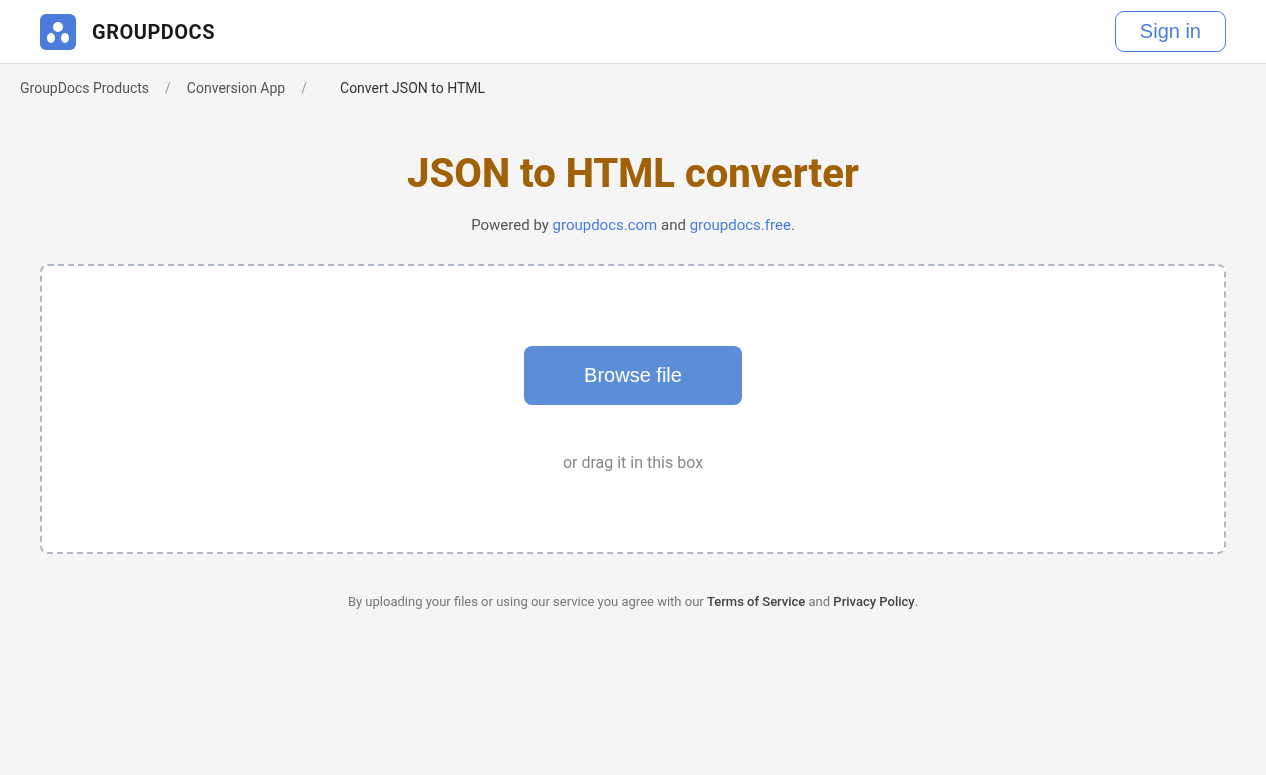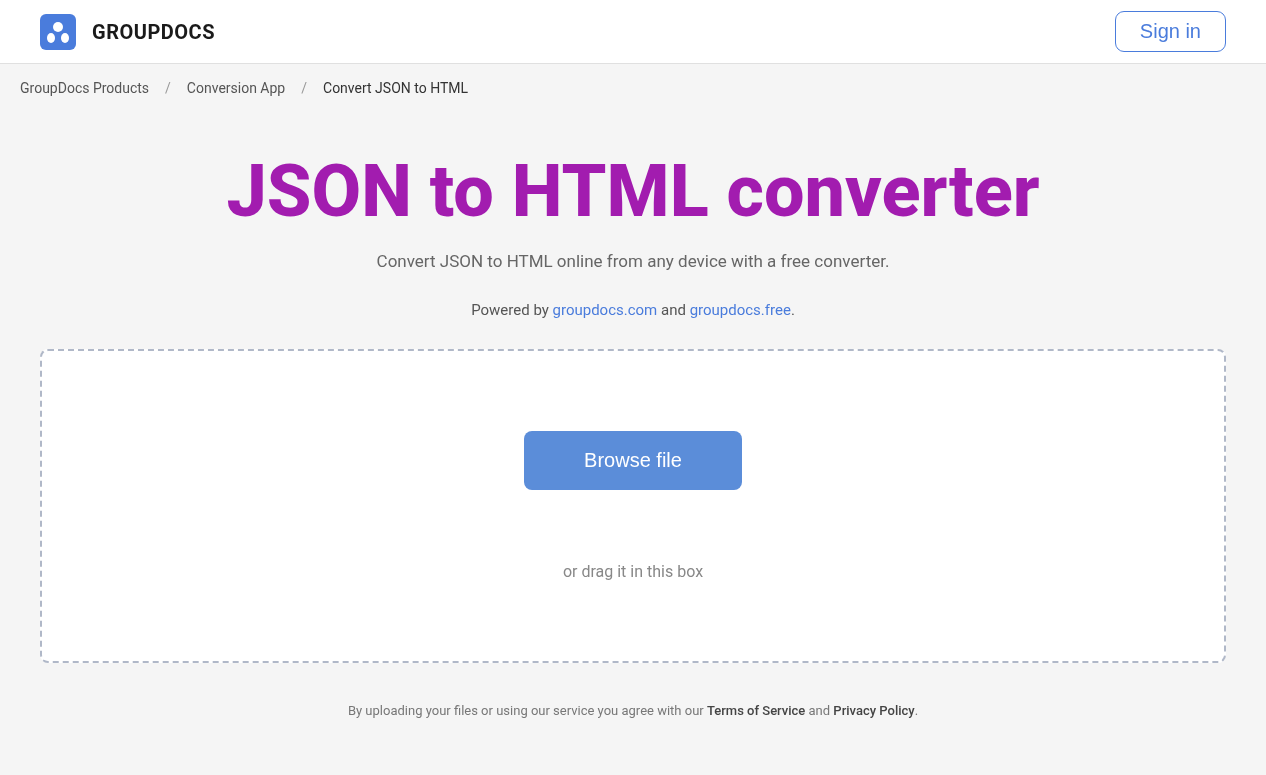--- a/index.html
+++ b/index.html
@@ -86,34 +86,35 @@
     }
 
     .breadcrumb .separator {
       color: #999;
       font-size: 14px;
     }
 
     .breadcrumb .current {
       color: #333;
       font-weight: 400;
+      margin-left: 17px;
     }
 
     
     main {
       display: flex;
       flex-direction: column;
       align-items: center;
       padding: 40px 40px 60px;
     }
 
     .page-title {
-      font-size: 72px;
+      font-size: 40px;
       font-weight: 800;
-      color: #a21caf;
+      color: #a16207;
       text-align: center;
       margin-bottom: 20px;
       line-height: 1.1;
     }
 
     .page-subtitle {
       font-size: 17px;
       color: #666;
       text-align: center;
       margin-bottom: 30px;
@@ -136,21 +137,21 @@
       width: 100%;
       max-width: 1210px;
       border: 2px dashed #b0b8c8;
       border-radius: 8px;
       background: #ffffff;
       display: flex;
       flex-direction: column;
       align-items: center;
       justify-content: center;
       padding: 80px 40px;
-      gap: 28px;
+      gap: 4px;
       min-height: 220px;
     }
 
     .browse-btn {
       background-color: #5b8dd9;
       color: white;
       border: none;
       padding: 18px 60px;
       border-radius: 8px;
       font-size: 20px;
@@ -200,21 +201,20 @@
 <div class="breadcrumb">
   <a href="#">GroupDocs Products</a>
   <span class="separator">/</span>
   <a href="#">Conversion App</a>
   <span class="separator">/</span>
   <span class="current">Convert JSON to HTML</span>
 </div>
 
 <main>
   <h1 class="page-title">JSON to HTML converter</h1>
-  <p class="page-subtitle">Convert JSON to HTML online from any device with a free converter.</p>
 
   <p class="powered-by">
     <span>Powered by </span><a href="#">groupdocs.com</a><span> and </span><a href="#">groupdocs.free</a><span>.</span>
   </p>
 
   <div class="upload-box">
     <button class="browse-btn">Browse file</button>
     <span class="drag-text">or drag it in this box</span>
   </div>
 

